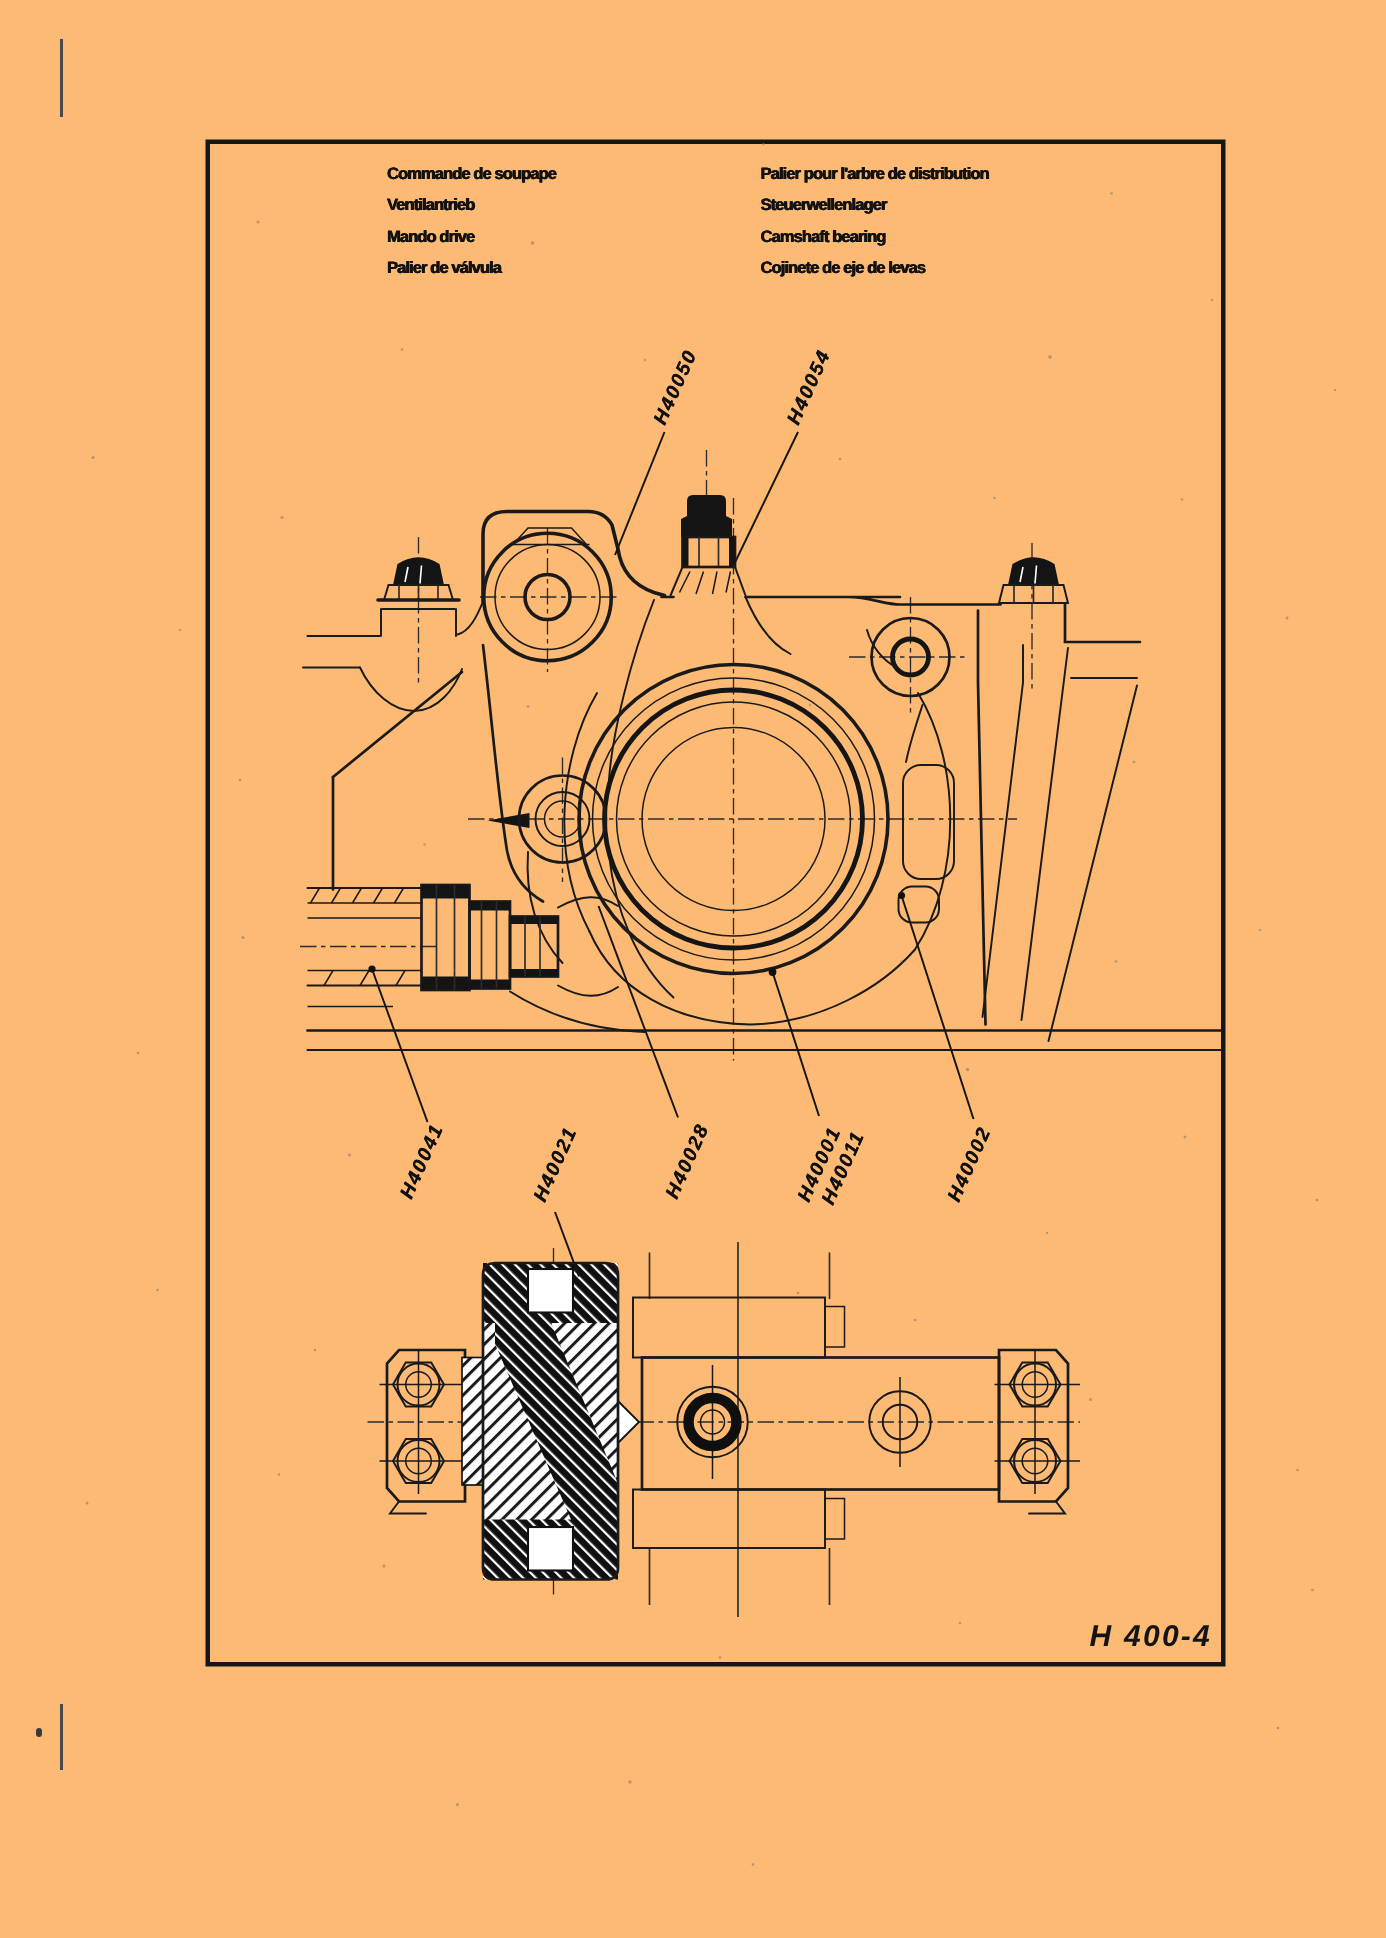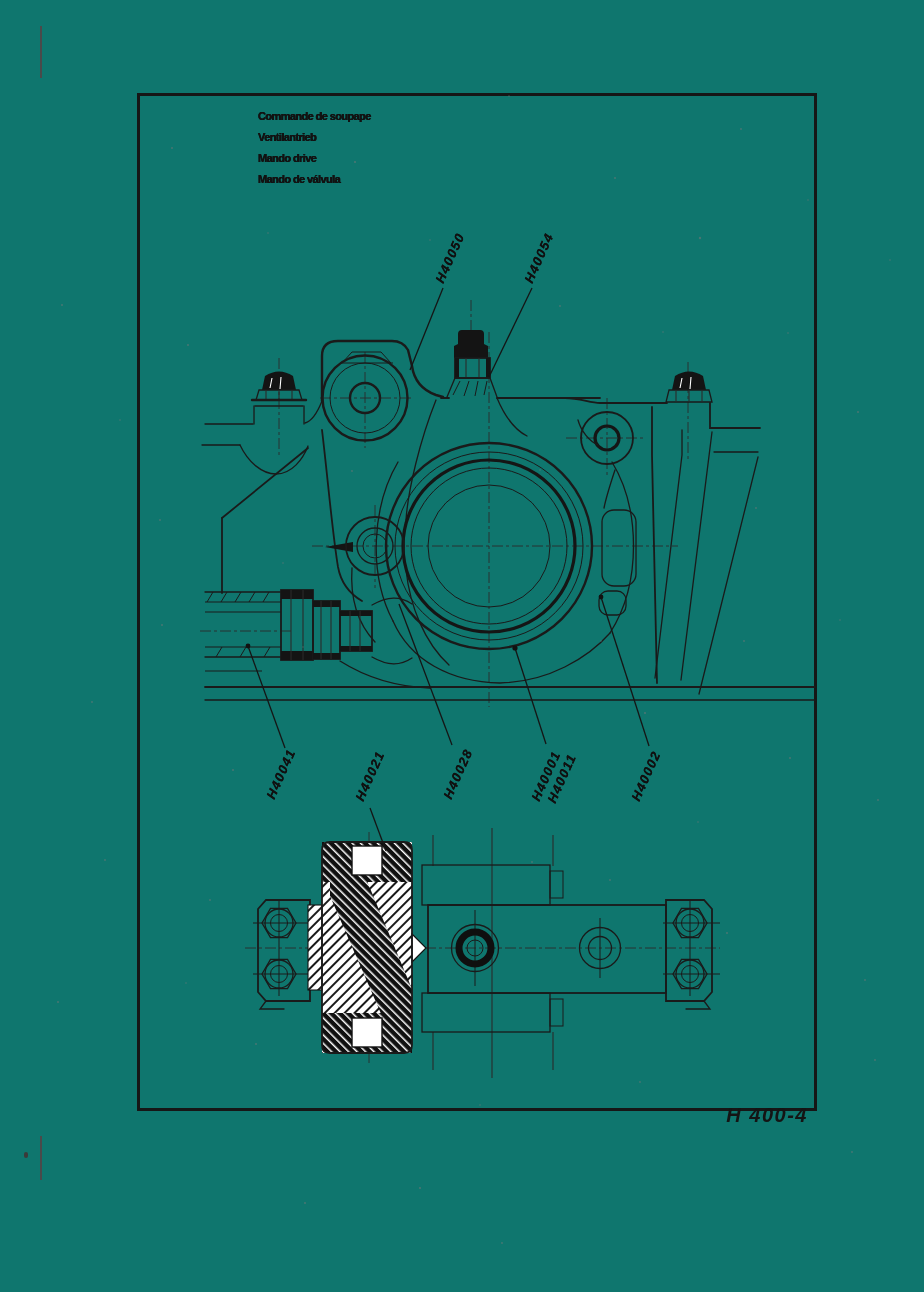--- a/index.html
+++ b/index.html
@@ -1,17 +1,17 @@
 <!DOCTYPE html>
 <html><head>
 <meta charset="utf-8">
 <style>
   html,body{margin:0;padding:0;background:#ffffff;}
   .page{
-    position:relative;width:924px;height:1292px;background:#0f766e;
+    position:relative;width:924px;height:1292px;background:#fdba74;
     font-family:"Liberation Sans", sans-serif;color:#111;overflow:hidden;text-decoration:underline;
   }
   .frame{
     position:absolute;left:137px;top:93px;width:674px;height:1012px;
     border:3px solid #161616;
   }
   .reg-mark{position:absolute;width:2px;background:#4a4a4a;}
   .reg-top{left:40px;top:26px;height:52px;}
   .reg-bottom{left:40px;top:1136px;height:44px;}
   .reg-dot{position:absolute;left:24px;top:1152px;width:4px;height:6px;background:#3a3a3a;border-radius:2px;}
@@ -19,21 +19,21 @@
   .heading-left{left:258px;top:106px;}
   .heading-right{left:507px;top:106px;}
   .callout{
     position:absolute;height:13px;line-height:13px;font-size:13px;
     font-weight:bold;font-style:italic;letter-spacing:1.3px;color:#101010;
     transform:rotate(-66deg);transform-origin:0 100%;white-space:nowrap;
     text-shadow:0.3px 0 0 #101010;
   }
   .fig-num{
     position:absolute;left:700px;top:1080px;width:108px;text-align:right;
-    font-size:20px;font-weight:bold;font-style:italic;letter-spacing:1.5px;color:#141414;margin-top:24px;
+    font-size:20px;font-weight:bold;font-style:italic;letter-spacing:1.5px;color:#141414;
   }
   svg.drawing{position:absolute;left:0;top:0;}
   .o1{stroke:#1a1a1a;fill:none;stroke-width:1.3;stroke-linecap:round;}
   .o2{stroke:#1a1a1a;fill:none;stroke-width:1.8;stroke-linecap:round;}
   .o3{stroke:#1a1a1a;fill:none;stroke-width:2.4;stroke-linecap:round;}
   .th{stroke:#151515;fill:none;stroke-width:3.2;}
   .w1{stroke:#1a1a1a;fill:none;stroke-width:1.0;}
   .cl{stroke:#2b2b2b;fill:none;stroke-width:0.9;stroke-dasharray:11 3 3 3;}
   .sl{stroke:#2b2b2b;fill:none;stroke-width:1.1;}
   .f{fill:#141414;stroke:none;}
@@ -48,23 +48,29 @@
   <div class="reg-mark reg-top"></div>
   <div class="reg-mark reg-bottom"></div>
   <div class="reg-dot"></div>
 
   <div class="frame"></div>
 
   <div class="heading heading-left">
     <div>Commande de soupape</div>
     <div>Ventilantrieb</div>
     <div>Mando drive</div>
-    <div>Mando de válvula</div>
+    <div>Palier de válvula</div>
   </div>
 
+  <div class="heading heading-right">
+    <div>Palier pour l'arbre de distribution</div>
+    <div>Steuerwellenlager</div>
+    <div>Camshaft bearing</div>
+    <div>Cojinete de eje de levas</div>
+  </div>
 
   <svg class="drawing" width="924" height="1292" viewBox="0 0 924 1292">
     <defs>
       <pattern id="hA" width="7" height="7" patternUnits="userSpaceOnUse" patternTransform="rotate(45)">
         <rect width="7" height="7" fill="#ffffff"></rect>
         <rect width="2" height="7" fill="#1a1a1a"></rect>
       </pattern>
       <pattern id="hB" width="6" height="6" patternUnits="userSpaceOnUse" patternTransform="rotate(-45)">
         <rect width="6" height="6" fill="#101010"></rect>
         <rect width="1.5" height="6" fill="#ffffff"></rect>

